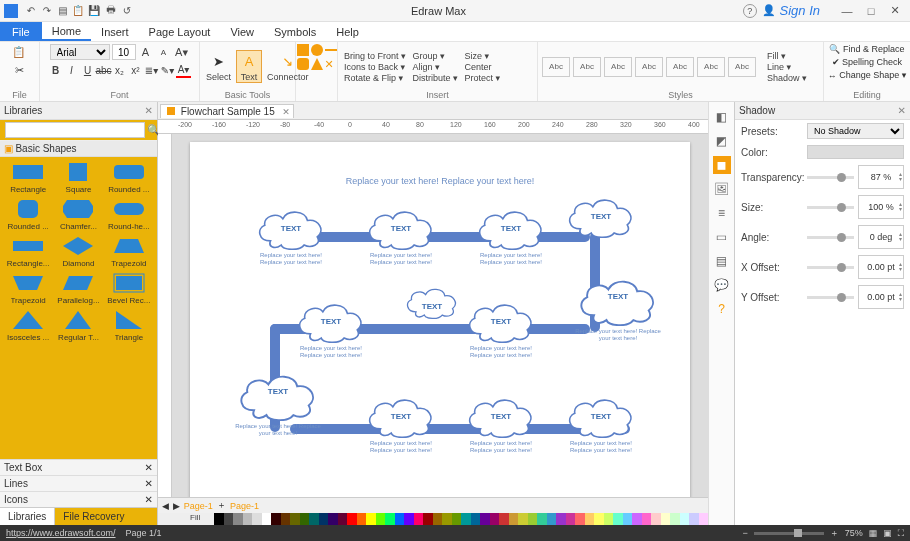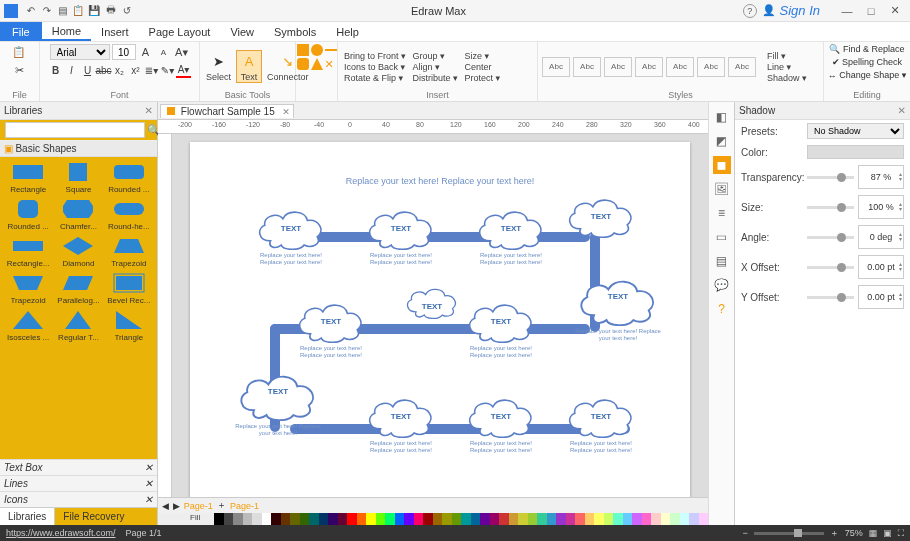--- a/index.html
+++ b/index.html
@@ -50,21 +50,21 @@
 .searchrow .menu{width:14px;height:14px;cursor:pointer;display:flex;flex-direction:column;justify-content:center;gap:2px;}
 .searchrow .menu span{height:1px;background:#555;}
 .searchrow input{flex:1;height:16px;border:1px solid #ccc;font-size:10px;padding:0 3px;}
 .searchrow .mag{cursor:pointer;color:#555;}
 .cathdr{height:16px;background:#eaeaea;padding:0 4px;font-size:10px;display:flex;align-items:center;border-bottom:1px solid #ddd;cursor:pointer;}
 .cathdr::before{content:"▣ ";color:#f59e0b;margin-right:2px;}
 .shapegrid{flex:1;overflow:auto;padding:4px;display:grid;grid-template-columns:repeat(3,1fr);gap:4px 2px;align-content:start;}
 .shapecell{display:flex;flex-direction:column;align-items:center;gap:2px;cursor:pointer;}
 .shapecell .sh{width:34px;height:22px;}
 .shapecell .nm{font-size:8px;color:#333;white-space:nowrap;overflow:hidden;text-overflow:ellipsis;max-width:44px;text-align:center;}
-.sectionbtn{height:16px;background:#f4f4f4;border-top:1px solid #ddd;padding:0 4px;font-size:10px;display:flex;align-items:center;justify-content:space-between;cursor:pointer;font-style:italic;}
+.sectionbtn{height:16px;background:#f4f4f4;border-top:1px solid #ddd;padding:0 4px;font-size:10px;display:flex;align-items:center;justify-content:space-between;cursor:pointer;}
 .footer-tabs{height:18px;border-top:1px solid #ccc;display:flex;font-size:10px;}
 .footer-tabs div{padding:0 8px;display:flex;align-items:center;cursor:pointer;}
 .footer-tabs div.active{background:#fff;border-right:1px solid #ccc;}
 
 .canvaswrap{flex:1;display:flex;flex-direction:column;background:#eee;}
 .doctab{height:18px;background:#f0f0f0;display:flex;align-items:center;border-bottom:1px solid #ccc;}
 .doctab .tab{background:#fff;border:1px solid #ccc;border-bottom:none;padding:1px 18px 1px 6px;font-size:10px;position:relative;margin-left:2px;cursor:pointer;}
 .doctab .tab .dot{width:8px;height:8px;background:#f59e0b;display:inline-block;margin-right:3px;}
 .doctab .tab .cls{position:absolute;right:3px;top:2px;font-size:9px;color:#888;cursor:pointer;}
 .rulerh{height:14px;background:#fff;border-bottom:1px solid #ccc;font-size:7px;color:#666;position:relative;overflow:hidden;}

